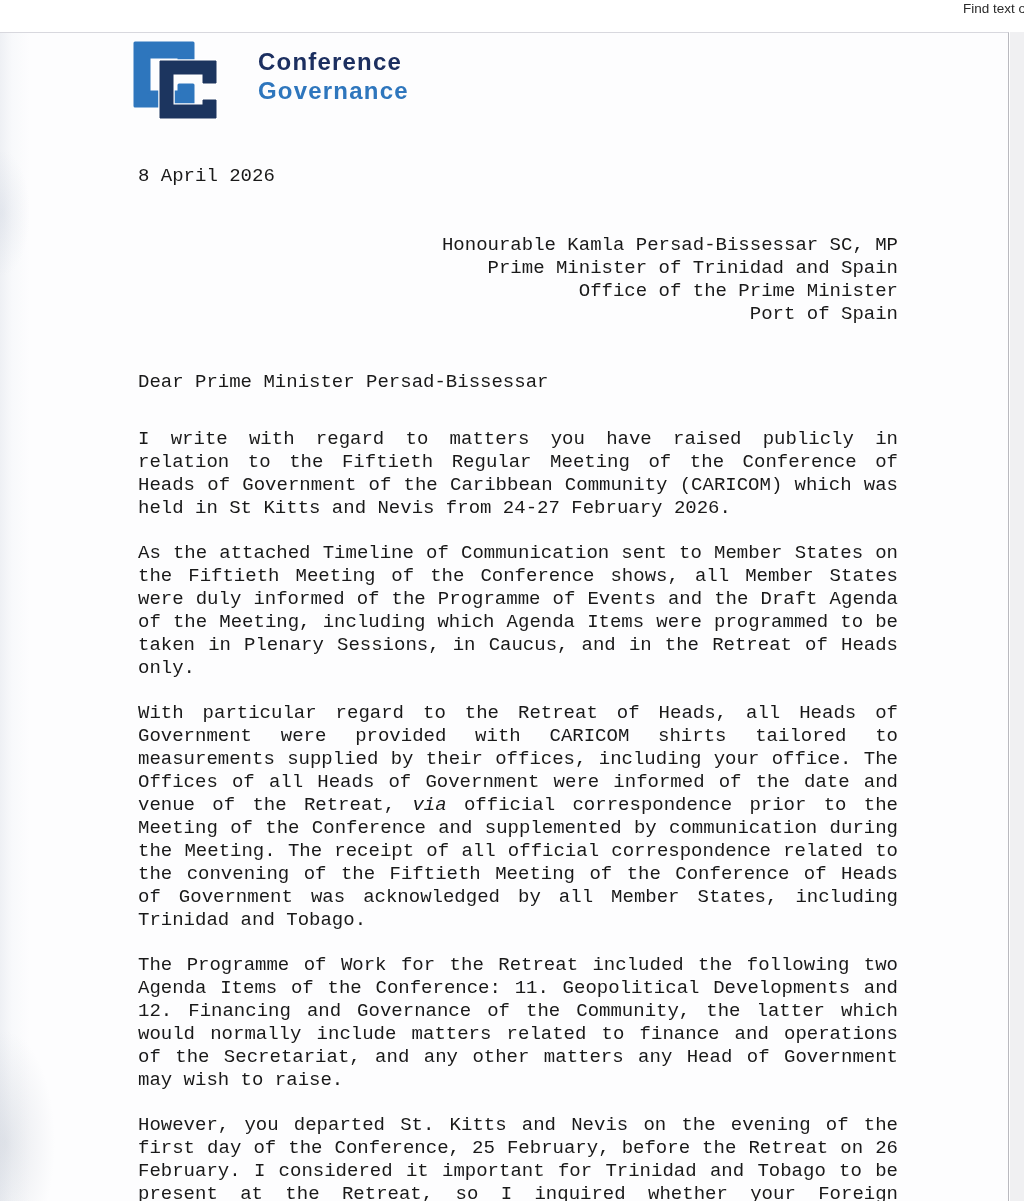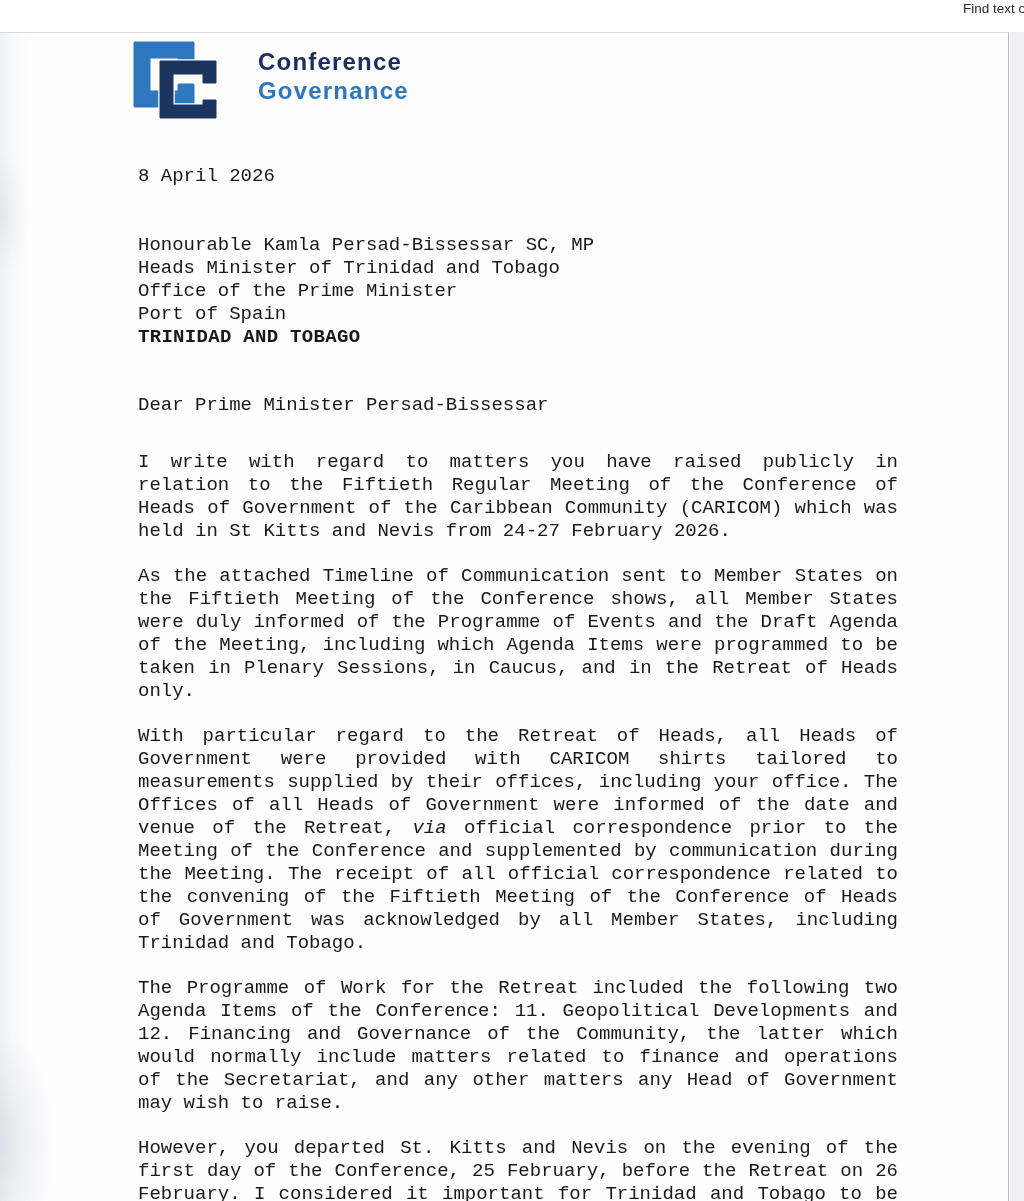--- a/index.html
+++ b/index.html
@@ -64,21 +64,21 @@
     position:absolute;
     left:138px; top:132px;
     width:760px;
     font-family:Liberation Mono, monospace;
     font-size:19px;
     line-height:23px;
     color:#191919;
   }
   .date { margin-bottom:46px; }
   .recipient { margin-bottom:45px; }
-  .recipient div { line-height:23px; }
+  .recipient div { line-height:23px;text-align:right; }
   .recipient .country { font-weight:bold; letter-spacing:0.3px; }
   .salutation { margin-bottom:34px; }
   .letter p { text-align:justify; margin-bottom:22px; }
   .letter p:last-child { margin-bottom:16px; }
   .letter em { font-style:italic; }
 </style>
 </head>
 <body>
 
 <div class="find-label">Find text o</div>
@@ -100,24 +100,23 @@
       <div class="logo-line l2">Governance</div>
     </div>
   </div>
 
   <div class="letter">
 
     <div class="date">8 April 2026</div>
 
     <div class="recipient">
       <div>Honourable Kamla Persad-Bissessar SC, MP</div>
-      <div>Heads Minister of Trinidad and Tobago</div>
+      <div>Prime Minister of Trinidad and Spain</div>
       <div>Office of the Prime Minister</div>
       <div>Port of Spain</div>
-      <div class="country">TRINIDAD AND TOBAGO</div>
     </div>
 
     <div class="salutation">Dear Prime Minister Persad-Bissessar</div>
 
     <p>I write with regard to matters you have raised publicly in relation to the Fiftieth Regular Meeting of the Conference of Heads of Government of the Caribbean Community (CARICOM) which was held in St Kitts and Nevis from 24-27 February 2026.</p>
 
     <p>As the attached Timeline of Communication sent to Member States on the Fiftieth Meeting of the Conference shows, all Member States were duly informed of the Programme of Events and the Draft Agenda of the Meeting, including which Agenda Items were programmed to be taken in Plenary Sessions, in Caucus, and in the Retreat of Heads only.</p>
 
     <p><span>With particular regard to the Retreat of Heads, all Heads of Government were provided with CARICOM shirts tailored to measurements supplied by their offices, including your office.  The Offices of all Heads of Government were informed of the date and venue of the Retreat, </span><em>via</em><span> official correspondence prior to the Meeting of the Conference and supplemented by communication during the Meeting.  The receipt of all official correspondence related to the convening of the Fiftieth Meeting of the Conference of Heads of Government was acknowledged by all Member States, including Trinidad and Tobago.</span></p>
 

